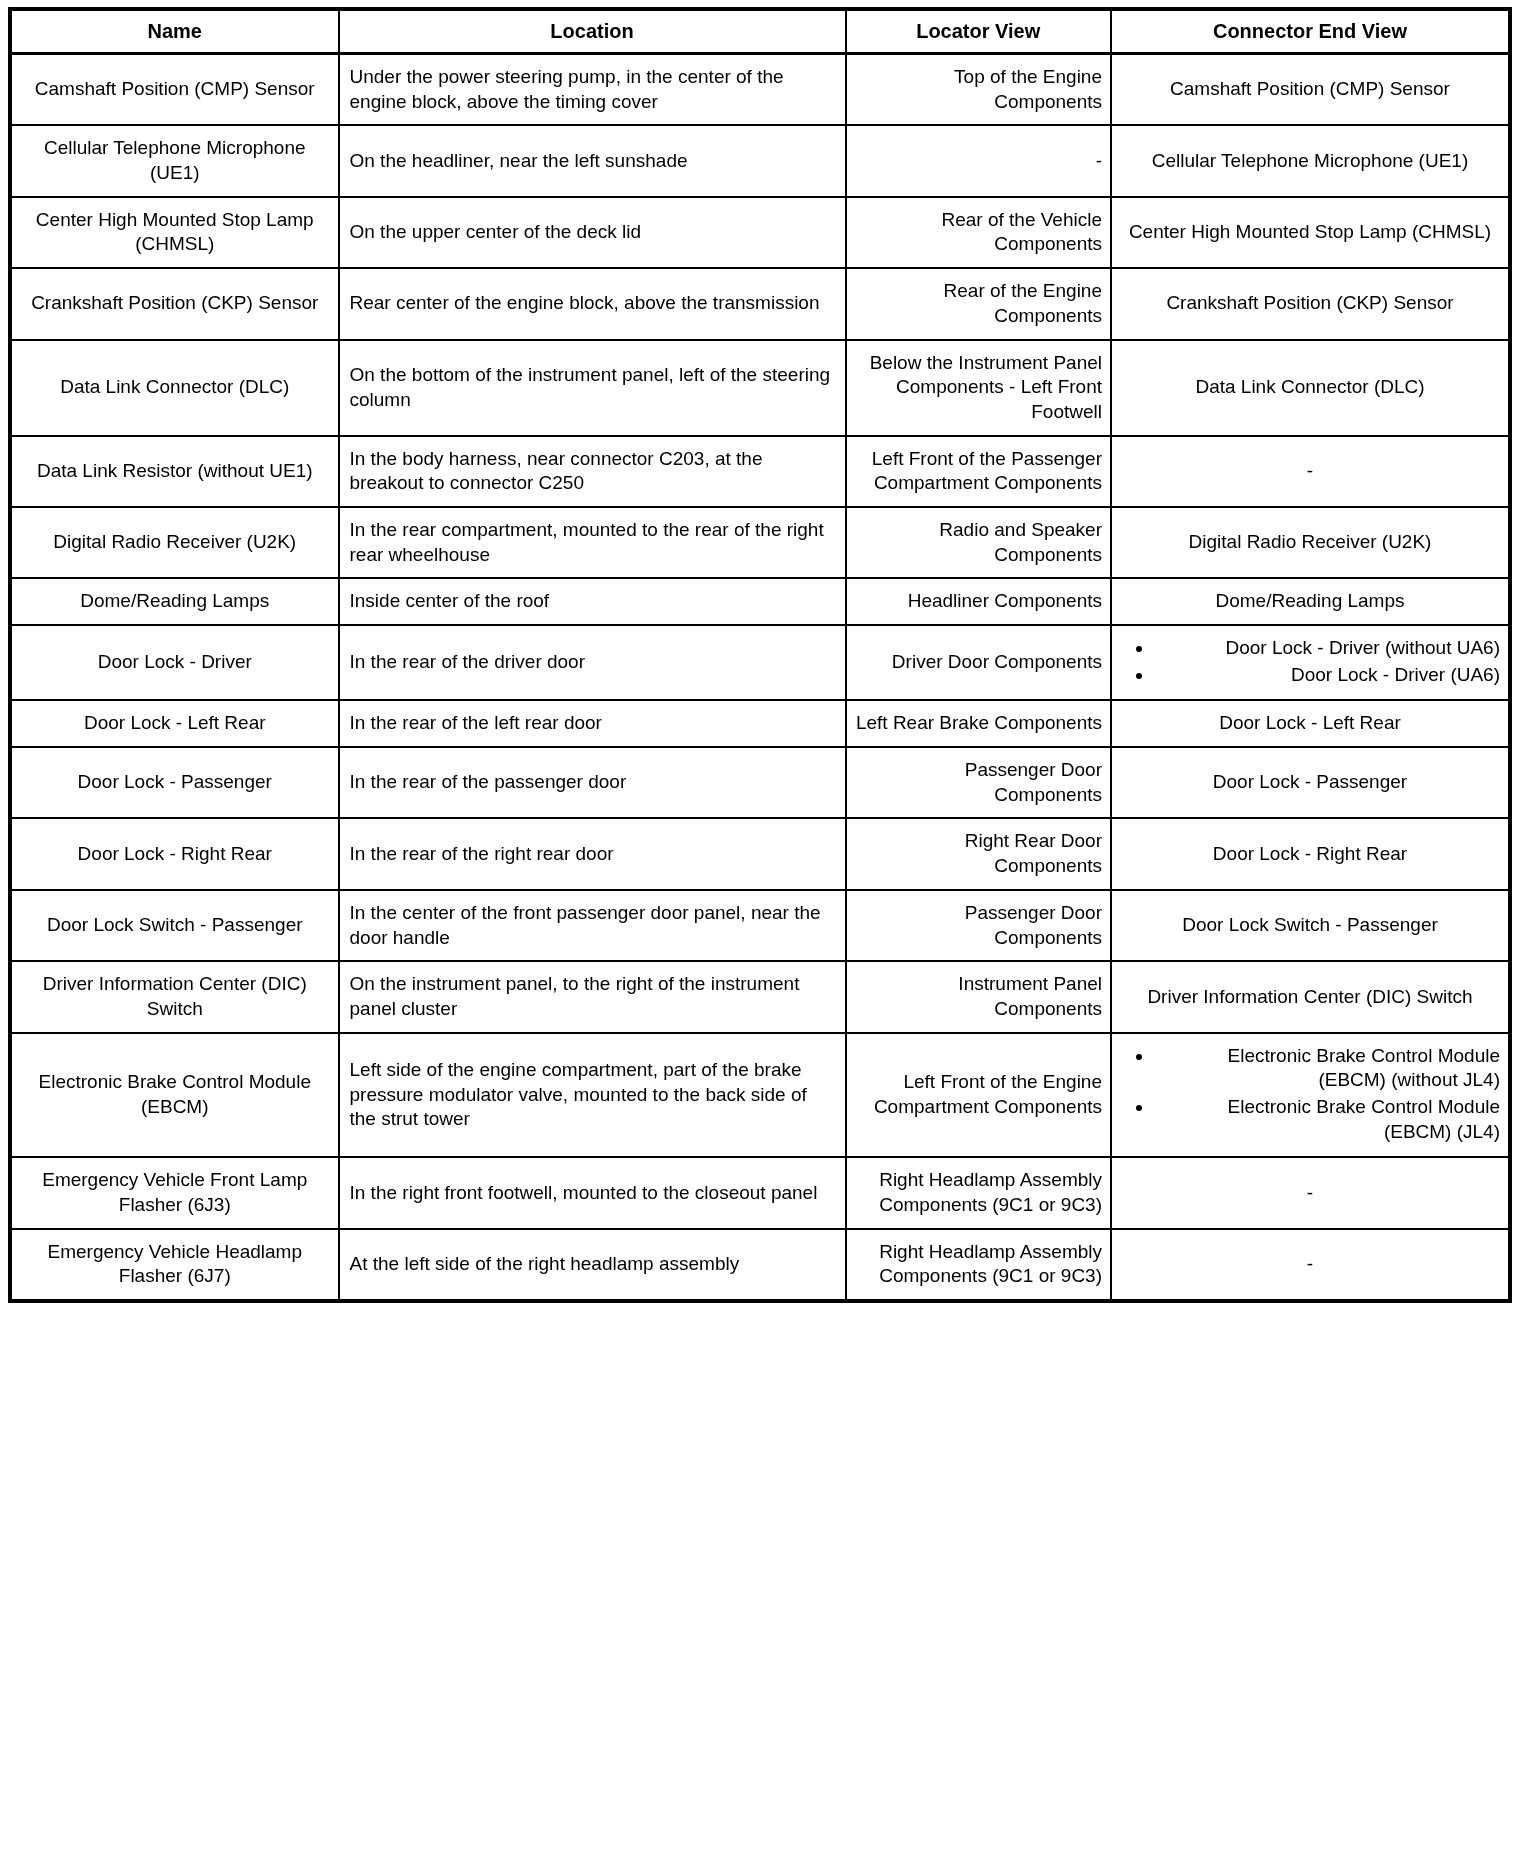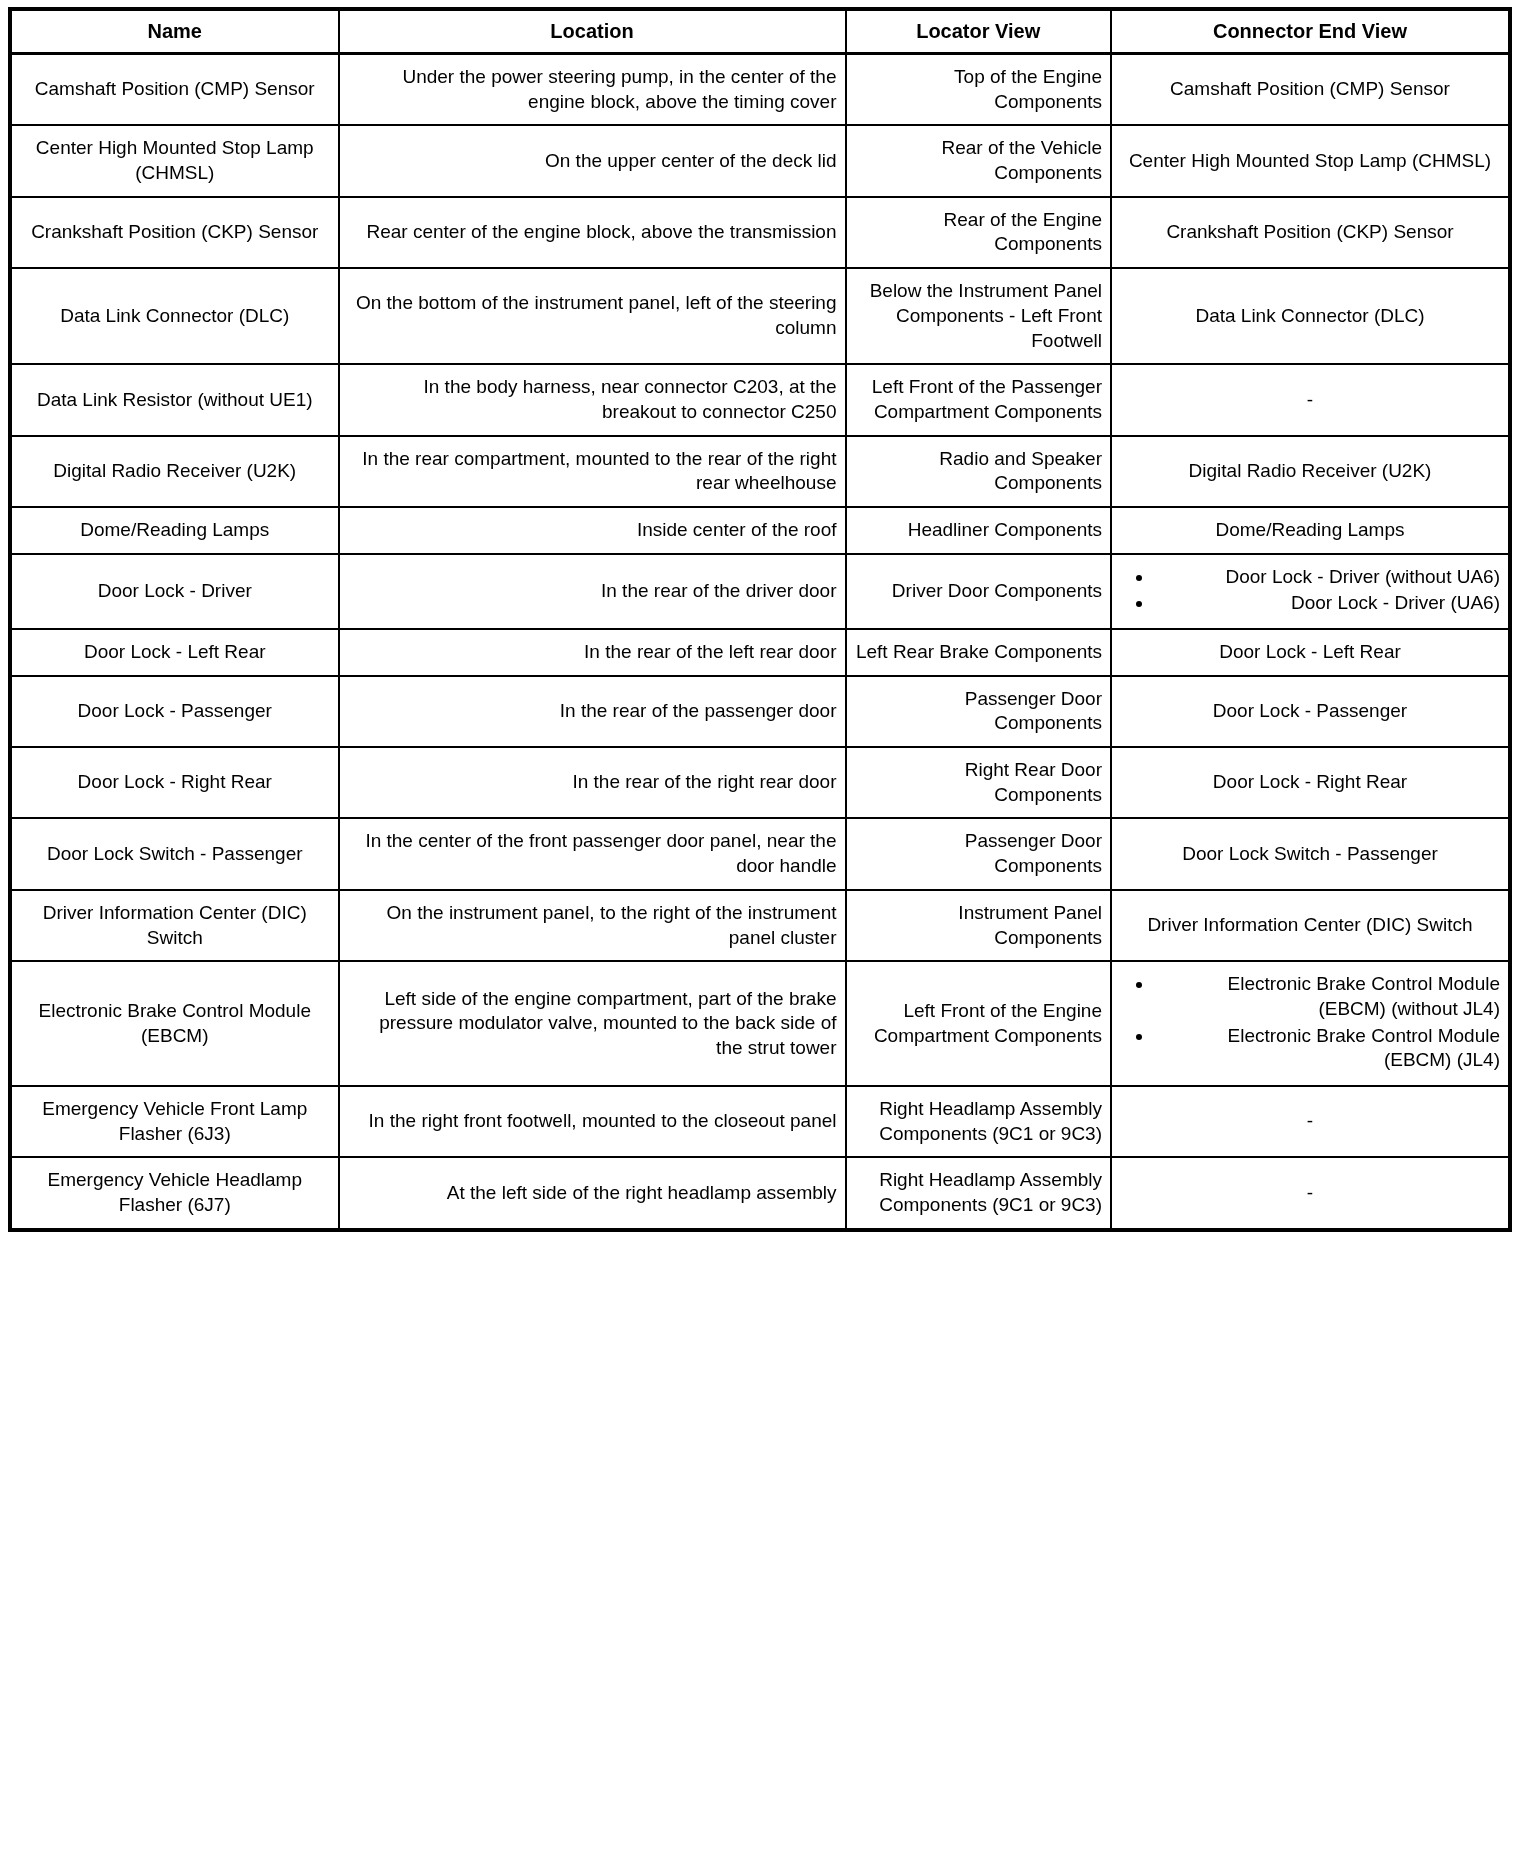--- a/index.html
+++ b/index.html
@@ -40,21 +40,21 @@
   td {
     border: 2px solid #000000;
     font-size: 19px;
     line-height: 1.3;
     vertical-align: middle;
     padding: 10px 8px;
     background: #ffffff;
     word-wrap: break-word;
   }
   td.cell-name { text-align: center; }
-  td.cell-location { text-align: right; padding-left: 10px; }
+  td.cell-location { text-align: left; padding-left: 10px; }
   td.cell-locator-view { text-align: right; }
   td.cell-connector-end-view { text-align: center; }
 
   ul.bullet-list {
     list-style: disc;
     margin: 0;
     padding-left: 34px;
     text-align: right;
   }
   ul.bullet-list li {
@@ -82,20 +82,26 @@
       </tr>
     </thead>
     <tbody>
         <tr>
           <td class="cell-name">Camshaft Position (CMP) Sensor</td>
           <td class="cell-location">Under the power steering pump, in the center of the engine block, above the timing cover</td>
           <td class="cell-locator-view">Top of the Engine Components</td>
           <td class="cell-connector-end-view">Camshaft Position (CMP) Sensor</td>
         </tr>
         <tr>
+          <td class="cell-name">Cellular Telephone Microphone (UE1)</td>
+          <td class="cell-location">On the headliner, near the left sunshade</td>
+          <td class="cell-locator-view">-</td>
+          <td class="cell-connector-end-view">Cellular Telephone Microphone (UE1)</td>
+        </tr>
+        <tr>
           <td class="cell-name">Center High Mounted Stop Lamp (CHMSL)</td>
           <td class="cell-location">On the upper center of the deck lid</td>
           <td class="cell-locator-view">Rear of the Vehicle Components</td>
           <td class="cell-connector-end-view">Center High Mounted Stop Lamp (CHMSL)</td>
         </tr>
         <tr>
           <td class="cell-name">Crankshaft Position (CKP) Sensor</td>
           <td class="cell-location">Rear center of the engine block, above the transmission</td>
           <td class="cell-locator-view">Rear of the Engine Components</td>
           <td class="cell-connector-end-view">Crankshaft Position (CKP) Sensor</td>

